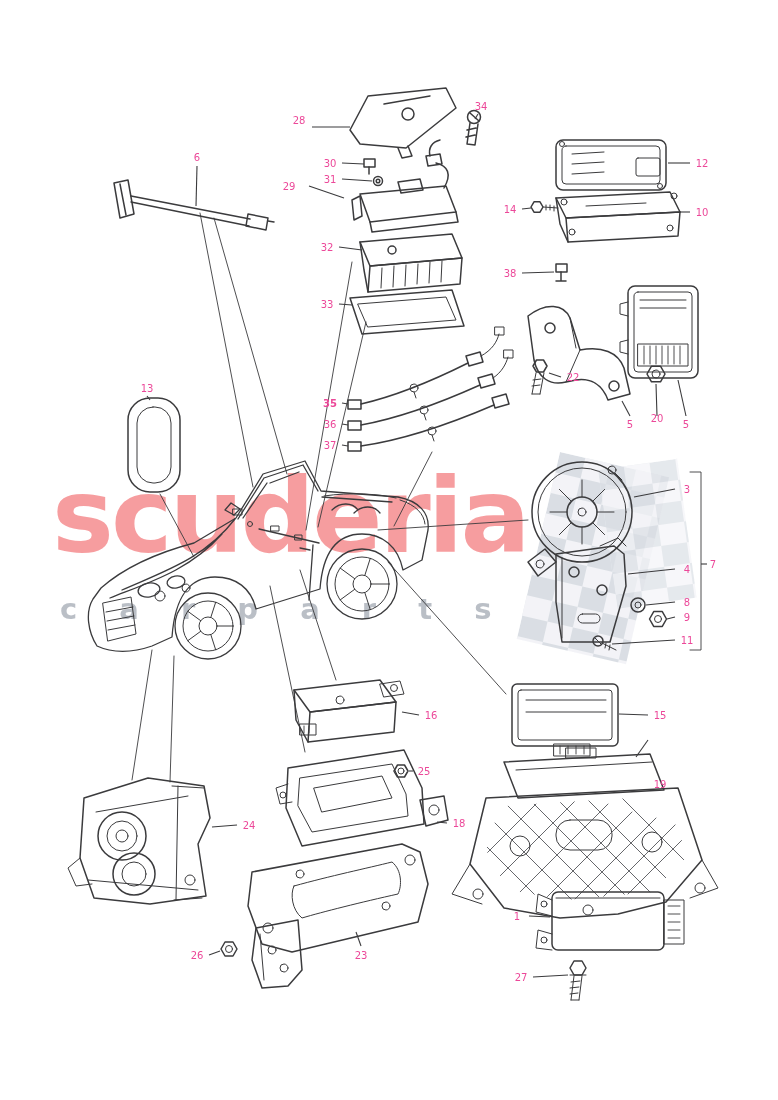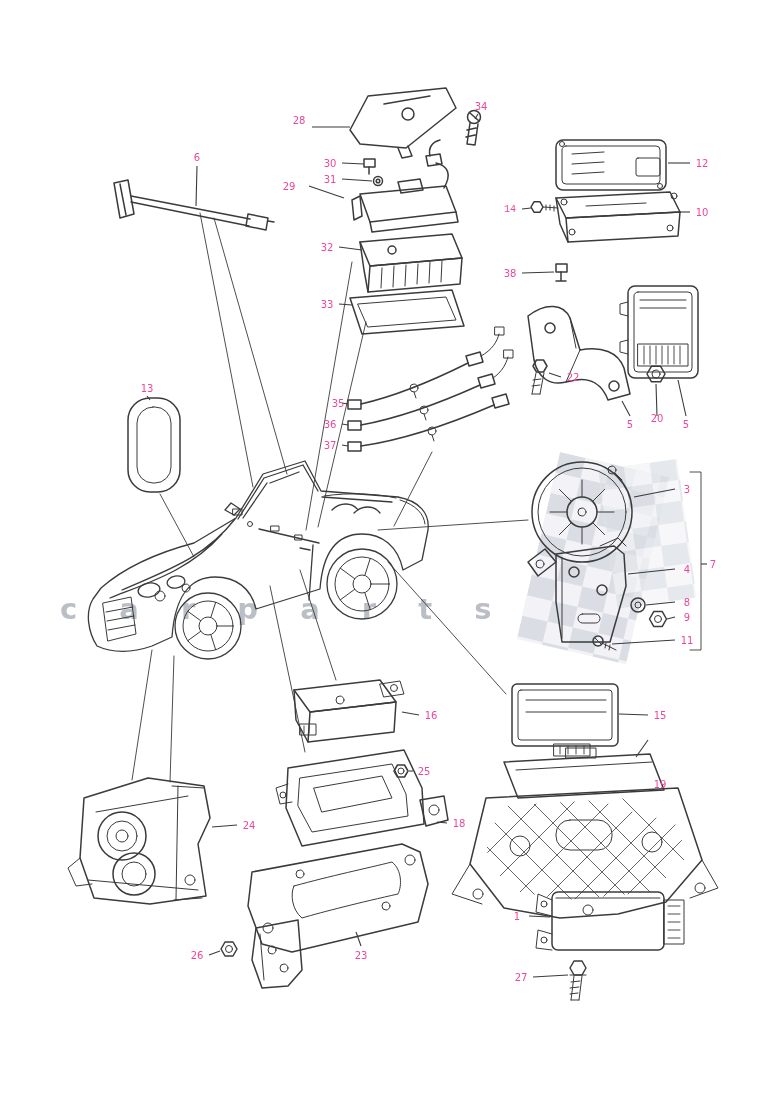--- a/index.html
+++ b/index.html
@@ -12,20 +12,21 @@
   .watermark-sub{position:absolute;left:60px;top:592px;font-size:29px;font-weight:bold;
         letter-spacing:16px;opacity:.95;pointer-events:none;white-space:nowrap;}
   .callout{position:absolute;transform:translate(-50%,-50%);font-size:10px;color:#ec4899;
         cursor:pointer;user-select:none;}
 </style>
 </head>
 <body>
 
 <div class="page">
 
+  <div class="watermark-brand" style="color: rgb(239, 62, 66);">scuderia</div>
   <div class="watermark-sub" style="color: rgb(183, 188, 196);">c a r   p a r t s</div>
 
   <svg class="layer" viewBox="0 0 778 1100">
     <defs>
       <pattern id="checker" width="52" height="42" patternUnits="userSpaceOnUse">
         <rect width="52" height="42" fill="#f1f2f6"></rect>
         <rect x="0" y="0" width="26" height="21" fill="#d4d9e0"></rect>
         <rect x="26" y="21" width="26" height="21" fill="#d4d9e0"></rect>
       </pattern>
       <clipPath id="meshclip">
@@ -399,27 +400,27 @@
     </svg>
 
   <div class="layer">
       <span class="callout" style="left: 197px; top: 157px;">6</span>
       <span class="callout" style="left: 299px; top: 120px;">28</span>
       <span class="callout" style="left: 481px; top: 106px;">34</span>
       <span class="callout" style="left: 330px; top: 163px; text-align: center;">30</span>
       <span class="callout" style="left: 330px; top: 179px;">31</span>
       <span class="callout" style="left: 289px; top: 186px;">29</span>
       <span class="callout" style="left: 702px; top: 163px;">12</span>
-      <span class="callout" style="left: 510px; top: 209px; font-family: Liberation Mono, monospace;">14</span>
+      <span class="callout" style="left: 510px; top: 209px;">14</span>
       <span class="callout" style="left: 702px; top: 212px;">10</span>
       <span class="callout" style="left: 327px; top: 247px;">32</span>
       <span class="callout" style="left: 510px; top: 273px;">38</span>
       <span class="callout" style="left: 327px; top: 304px;">33</span>
       <span class="callout" style="left: 573px; top: 377px;">22</span>
-      <span class="callout" style="left: 338px; top: 403px;">35</span>
+      <span class="callout" style="left: 330px; top: 403px; font-weight: bold;">35</span>
       <span class="callout" style="left: 330px; top: 424px;">36</span>
       <span class="callout" style="left: 330px; top: 445px;">37</span>
       <span class="callout" style="left: 630px; top: 424px;">5</span>
       <span class="callout" style="left: 657px; top: 418px;">20</span>
       <span class="callout" style="left: 686px; top: 424px;">5</span>
       <span class="callout" style="left: 147px; top: 388px;">13</span>
       <span class="callout" style="left: 687px; top: 489px;">3</span>
       <span class="callout" style="left: 713px; top: 564px;">7</span>
       <span class="callout" style="left: 687px; top: 569px;">4</span>
       <span class="callout" style="left: 687px; top: 602px;">8</span>

